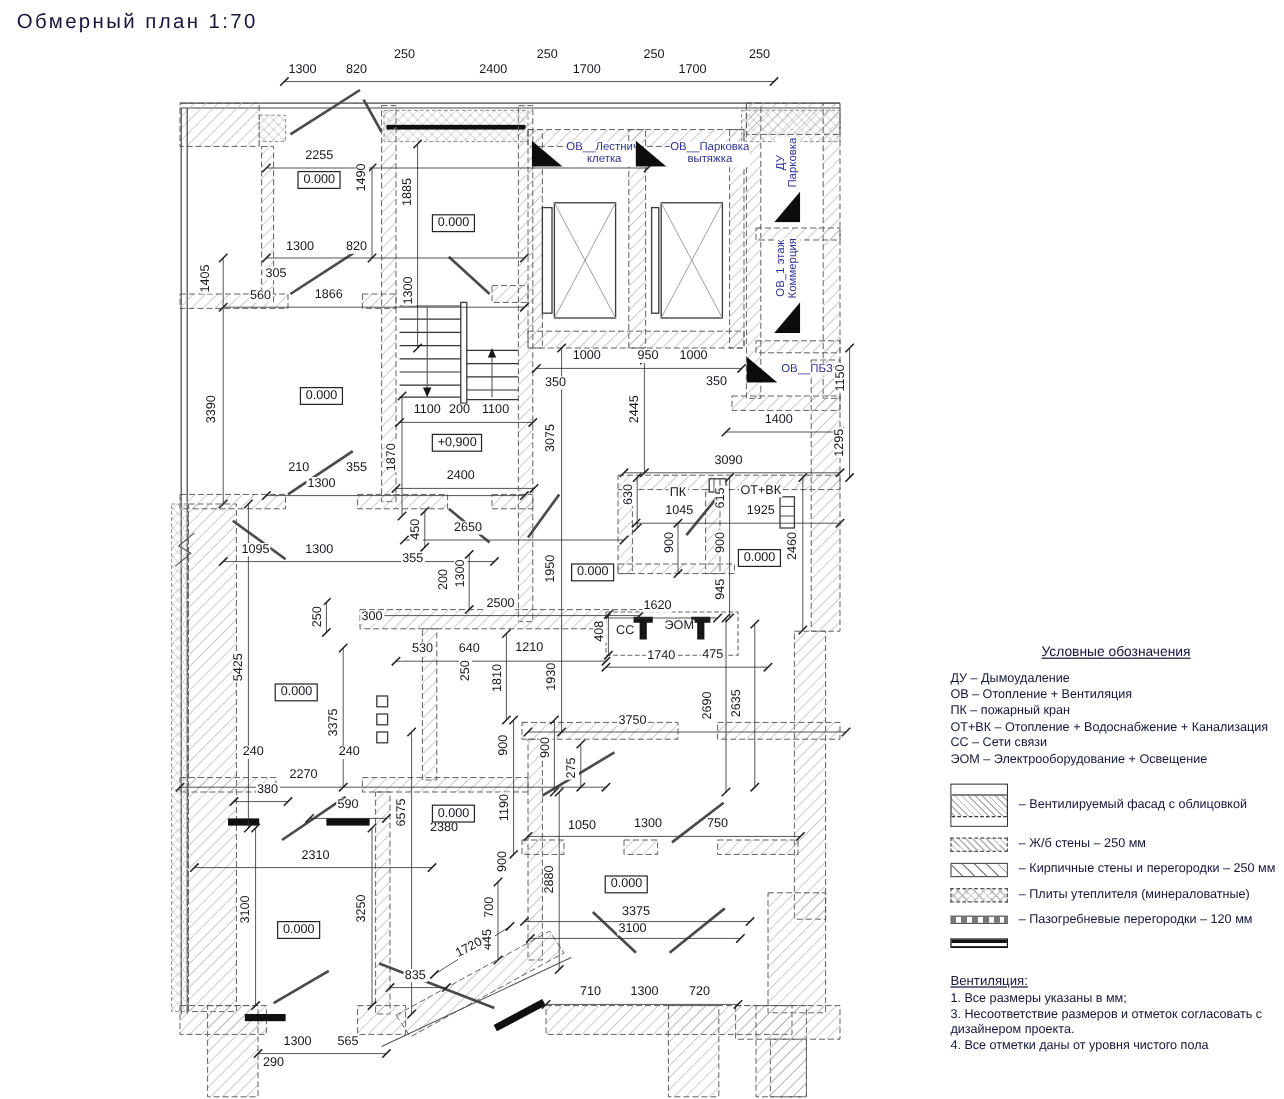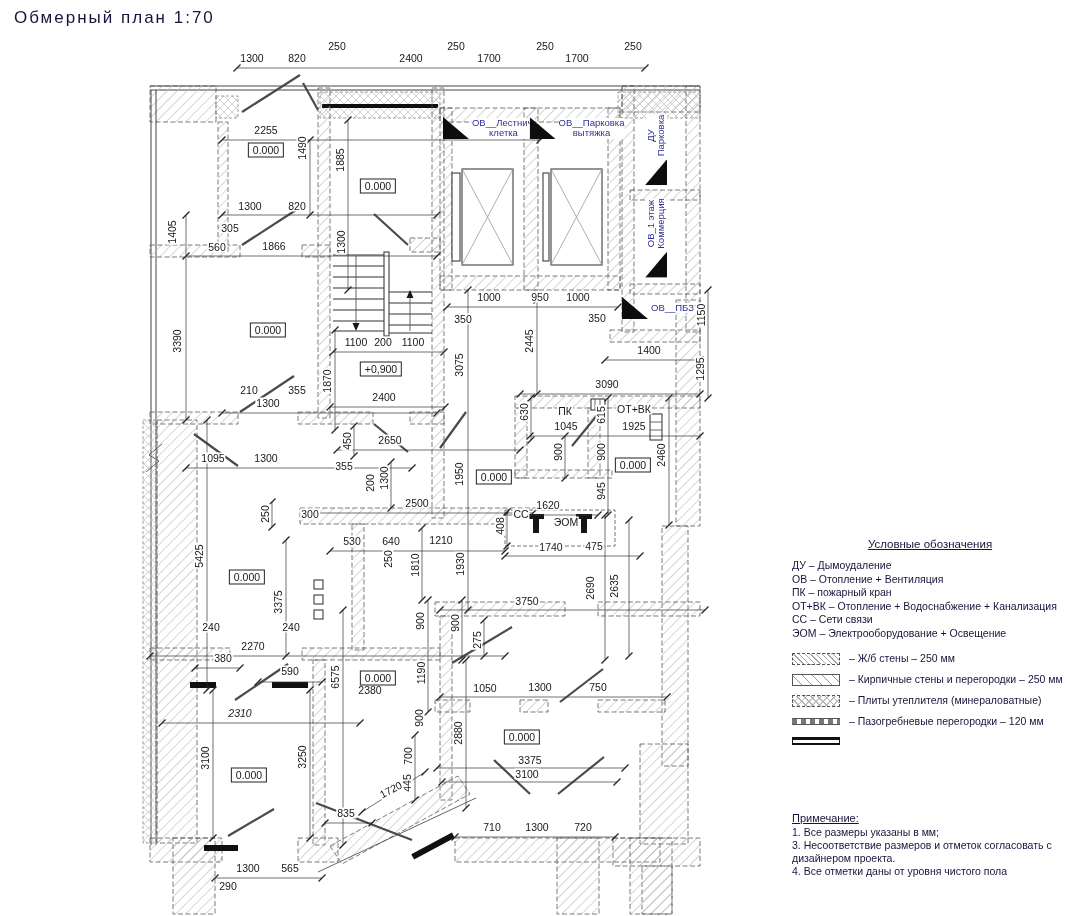--- a/index.html
+++ b/index.html
@@ -477,21 +477,21 @@
       <div class="dim" style="left: 291px; top: 627px;">240</div>
       <div class="dim" style="left: 253px; top: 646px;">2270</div>
       <div class="dim" style="left: 370px; top: 646px; margin-top: 44px;">2380</div>
       <div class="dim" style="left: 223px; top: 658px;">380</div>
       <div class="dim" style="left: 290px; top: 671px;">590</div>
       <div class="dim" style="transform: translate(-50%, -50%) rotate(-90deg); left: 335px; top: 677px;">6575</div>
       <div class="dim" style="transform: translate(-50%, -50%) rotate(-90deg); left: 421px; top: 673px;">1190</div>
       <div class="dim" style="left: 485px; top: 688px;">1050</div>
       <div class="dim" style="left: 540px; top: 687px;">1300</div>
       <div class="dim" style="left: 598px; top: 687px;">750</div>
-      <div class="dim" style="left: 240px; top: 713px; font-style: italic;">2310</div>
+      <div class="dim" style="left: 263px; top: 713px;">2310</div>
       <div class="dim" style="transform: translate(-50%, -50%) rotate(-90deg); left: 205px; top: 758px;">3100</div>
       <div class="dim" style="transform: translate(-50%, -50%) rotate(-90deg); left: 302px; top: 757px;">3250</div>
       <div class="dim" style="transform: translate(-50%, -50%) rotate(-90deg); left: 419px; top: 718px;">900</div>
       <div class="dim" style="transform: translate(-50%, -50%) rotate(-90deg); left: 458px; top: 733px;">2880</div>
       <div class="dim" style="left: 530px; top: 760px;">3375</div>
       <div class="dim" style="left: 527px; top: 774px;">3100</div>
       <div class="dim" style="transform: translate(-50%, -50%) rotate(-90deg); left: 408px; top: 756px;">700</div>
       <div class="dim" style="transform: translate(-50%, -50%) rotate(-90deg); left: 407px; top: 783px;">445</div>
       <div class="dim" style="left: 346px; top: 813px;">835</div>
       <div class="dim" style="transform: translate(-50%, -50%) rotate(-28deg); left: 391px; top: 790px;">1720</div>
@@ -506,21 +506,21 @@
       <div class="lvl" style="left: 268px; top: 330px;">0.000</div>
       <div class="lvl" style="left: 381px; top: 369px;">+0,900</div>
       <div class="lvl" style="left: 494px; top: 477px;">0.000</div>
       <div class="lvl" style="left: 633px; top: 465px;">0.000</div>
       <div class="lvl" style="left: 247px; top: 577px;">0.000</div>
       <div class="lvl" style="left: 378px; top: 678px;">0.000</div>
       <div class="lvl" style="left: 249px; top: 775px;">0.000</div>
       <div class="lvl" style="left: 522px; top: 737px;">0.000</div>
       <div class="ptxt" style="left: 565px; top: 411px;">ПК</div>
       <div class="ptxt" style="left: 634px; top: 409px;">ОТ+ВК</div>
-      <div class="ptxt" style="left: 521px; top: 514px;">СС</div>
+      <div class="ptxt" style="left: 521px; top: 526px;">СС</div>
       <div class="ptxt" style="left: 566px; top: 522px;">ЭОМ</div>
       <div class="flag" style="left: 489px; top: 128px;">
         <div class="tri"></div>
         <div class="ftxt">
           <div class="fline">ОВ__Лестнич.</div>
           <div class="fline">клетка</div>
         </div>
       </div>
       <div class="flag" style="left: 577px; top: 128px;">
         <div class="tri"></div>
@@ -556,20 +556,24 @@
     <div id="abbr-list">
         <div class="abbr">ДУ – Дымоудаление</div>
         <div class="abbr">ОВ – Отопление + Вентиляция</div>
         <div class="abbr">ПК – пожарный кран</div>
         <div class="abbr">ОТ+ВК – Отопление + Водоснабжение + Канализация</div>
         <div class="abbr">СС – Сети связи</div>
         <div class="abbr">ЭОМ – Электрооборудование + Освещение</div>
       </div>
     <div id="mat-list">
         <div class="mat-row">
+          <div class="sw sw-facade"></div>
+          <div class="mat-label">– Вентилируемый фасад с облицовкой</div>
+        </div>
+        <div class="mat-row">
           <div class="sw sw-concrete"></div>
           <div class="mat-label">– Ж/б стены – 250 мм</div>
         </div>
         <div class="mat-row">
           <div class="sw sw-brick"></div>
           <div class="mat-label">– Кирпичные стены и перегородки – 250 мм</div>
         </div>
         <div class="mat-row">
           <div class="sw sw-insulation"></div>
           <div class="mat-label">– Плиты утеплителя (минераловатные)</div>
@@ -578,21 +582,21 @@
           <div class="sw sw-gypsum"></div>
           <div class="mat-label">– Пазогребневые перегородки – 120 мм</div>
         </div>
         <div class="mat-row">
           <div class="sw sw-glazing"></div>
         </div>
       </div>
   </aside>
 
   <aside class="notes">
-    <div class="notes-title">Примечание:</div>
+    <div class="notes-title">Вентиляция:</div>
     <div id="notes-list">
         <div class="note">1. Все размеры указаны в мм;</div>
         <div class="note">3. Несоответствие размеров и отметок согласовать с дизайнером проекта.</div>
         <div class="note">4. Все отметки даны от уровня чистого пола</div>
       </div>
   </aside>
 
 </div>
 
 </body></html>

